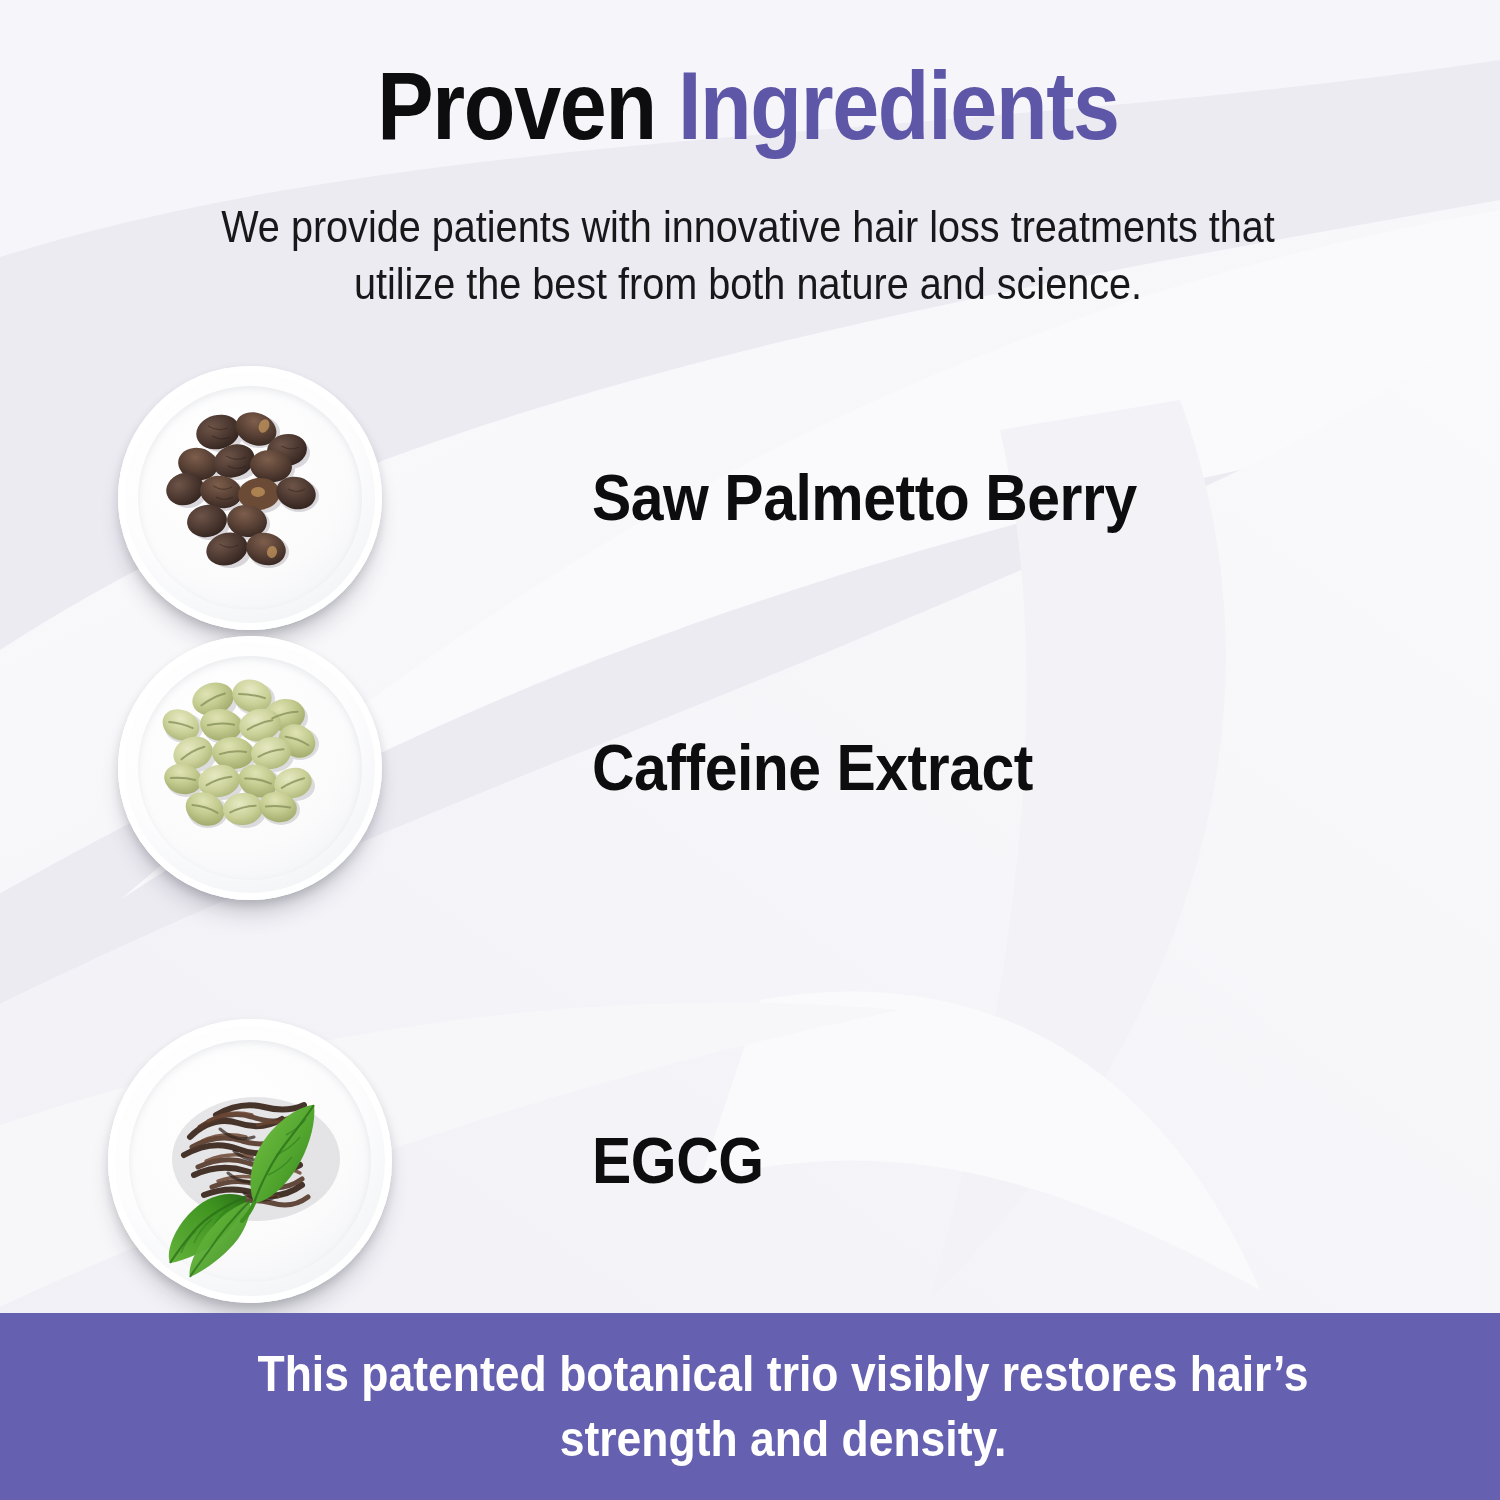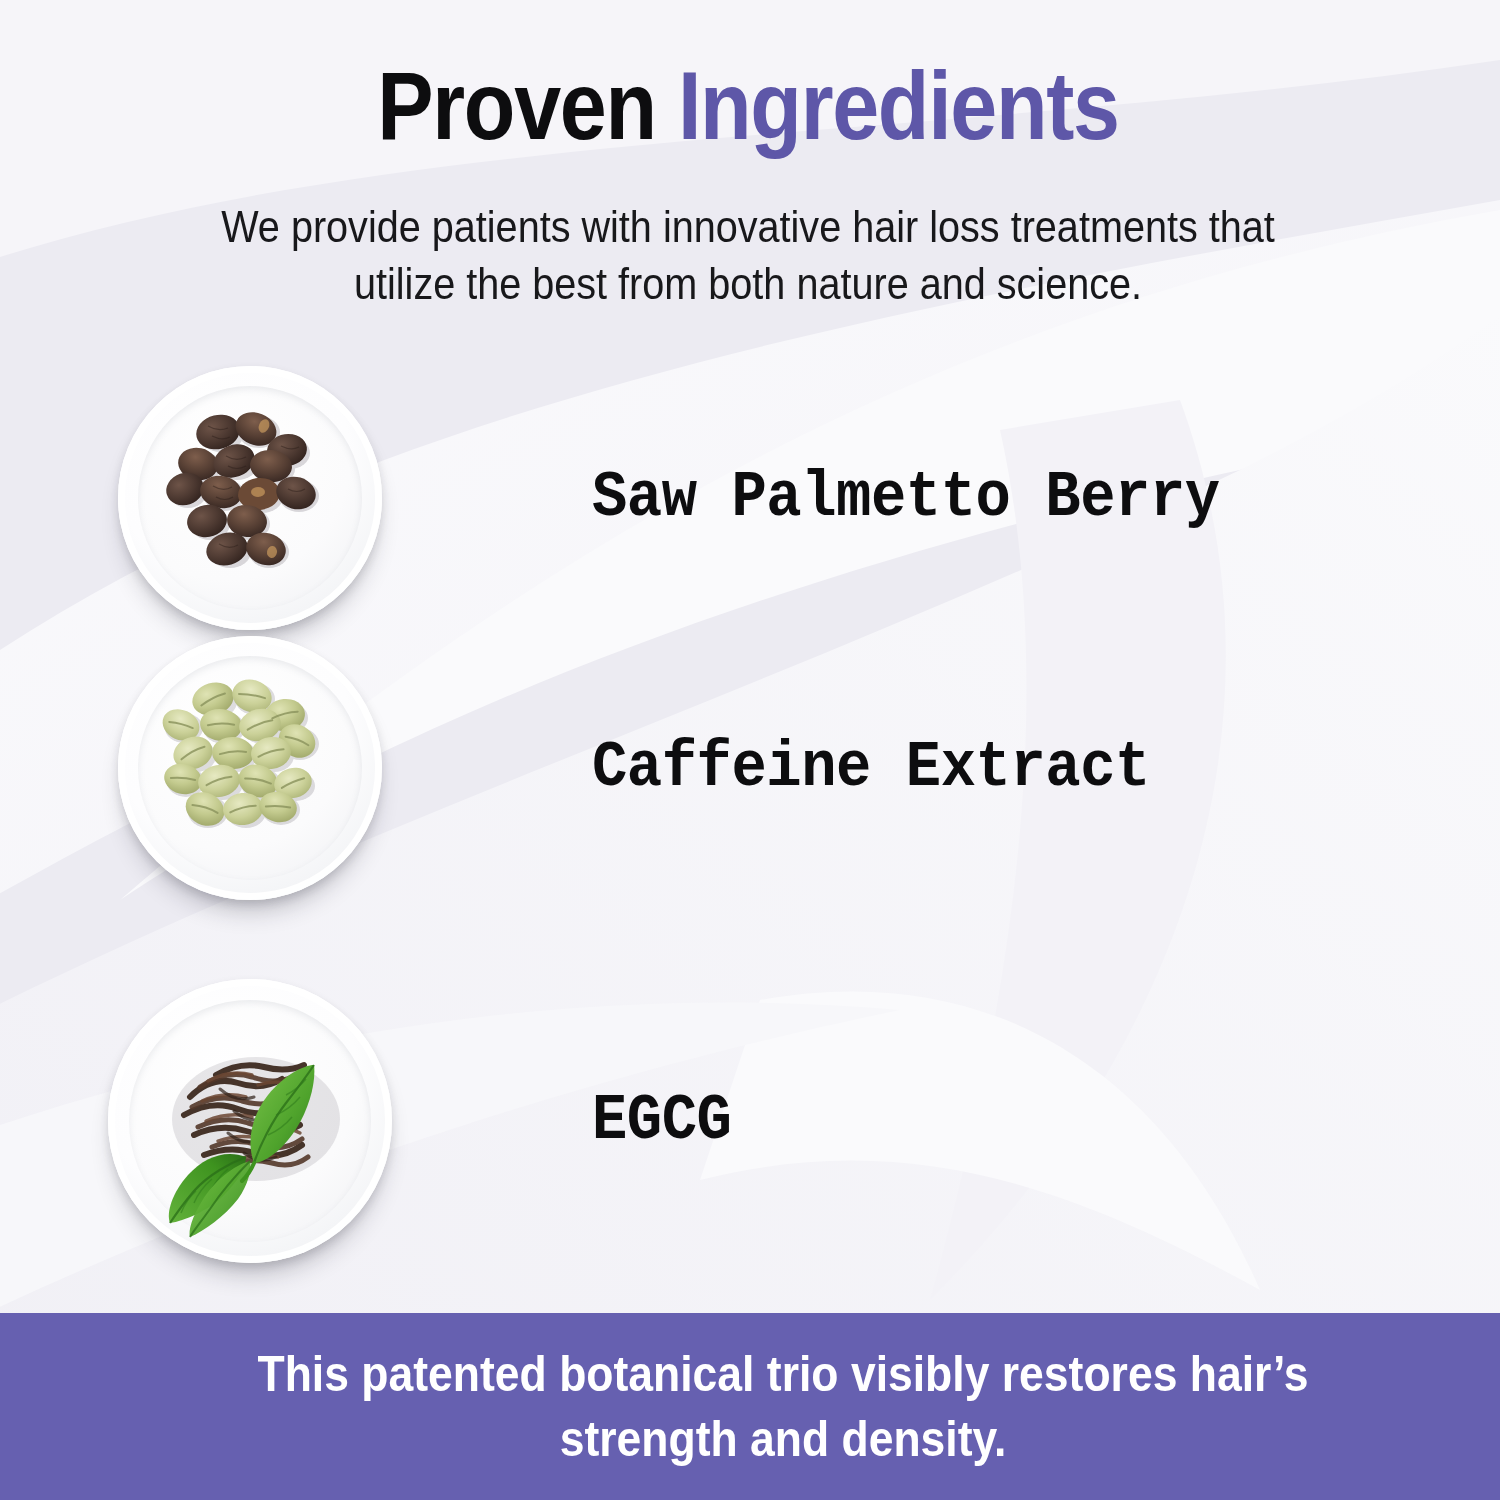--- a/index.html
+++ b/index.html
@@ -44,25 +44,25 @@
     font-size:44px;
     line-height:1.30;
     font-weight:400;
     color:#18181B;
     transform:scaleX(.90);
     transform-origin:center top;
   }
 
   
   .rows{position:absolute;left:0;top:0;width:1500px;height:1500px;z-index:5;}
-  .row{position:absolute;left:0;width:1500px;display:flex;align-items:center;font-family:Liberation Mono, monospace;}
+  .row{position:absolute;left:0;width:1500px;display:flex;align-items:center;}
 
   .row1{top:362px;height:272px;}
   .row2{top:632px;height:272px;}
-  .row3{top:976px;height:290px;}
+  .row3{top:1016px;height:290px;}
 
   .dish-wrap{
     position:relative;
     width:500px;
     height:100%;
     display:flex;align-items:center;justify-content:center;
   }
 
   
   .dish{

